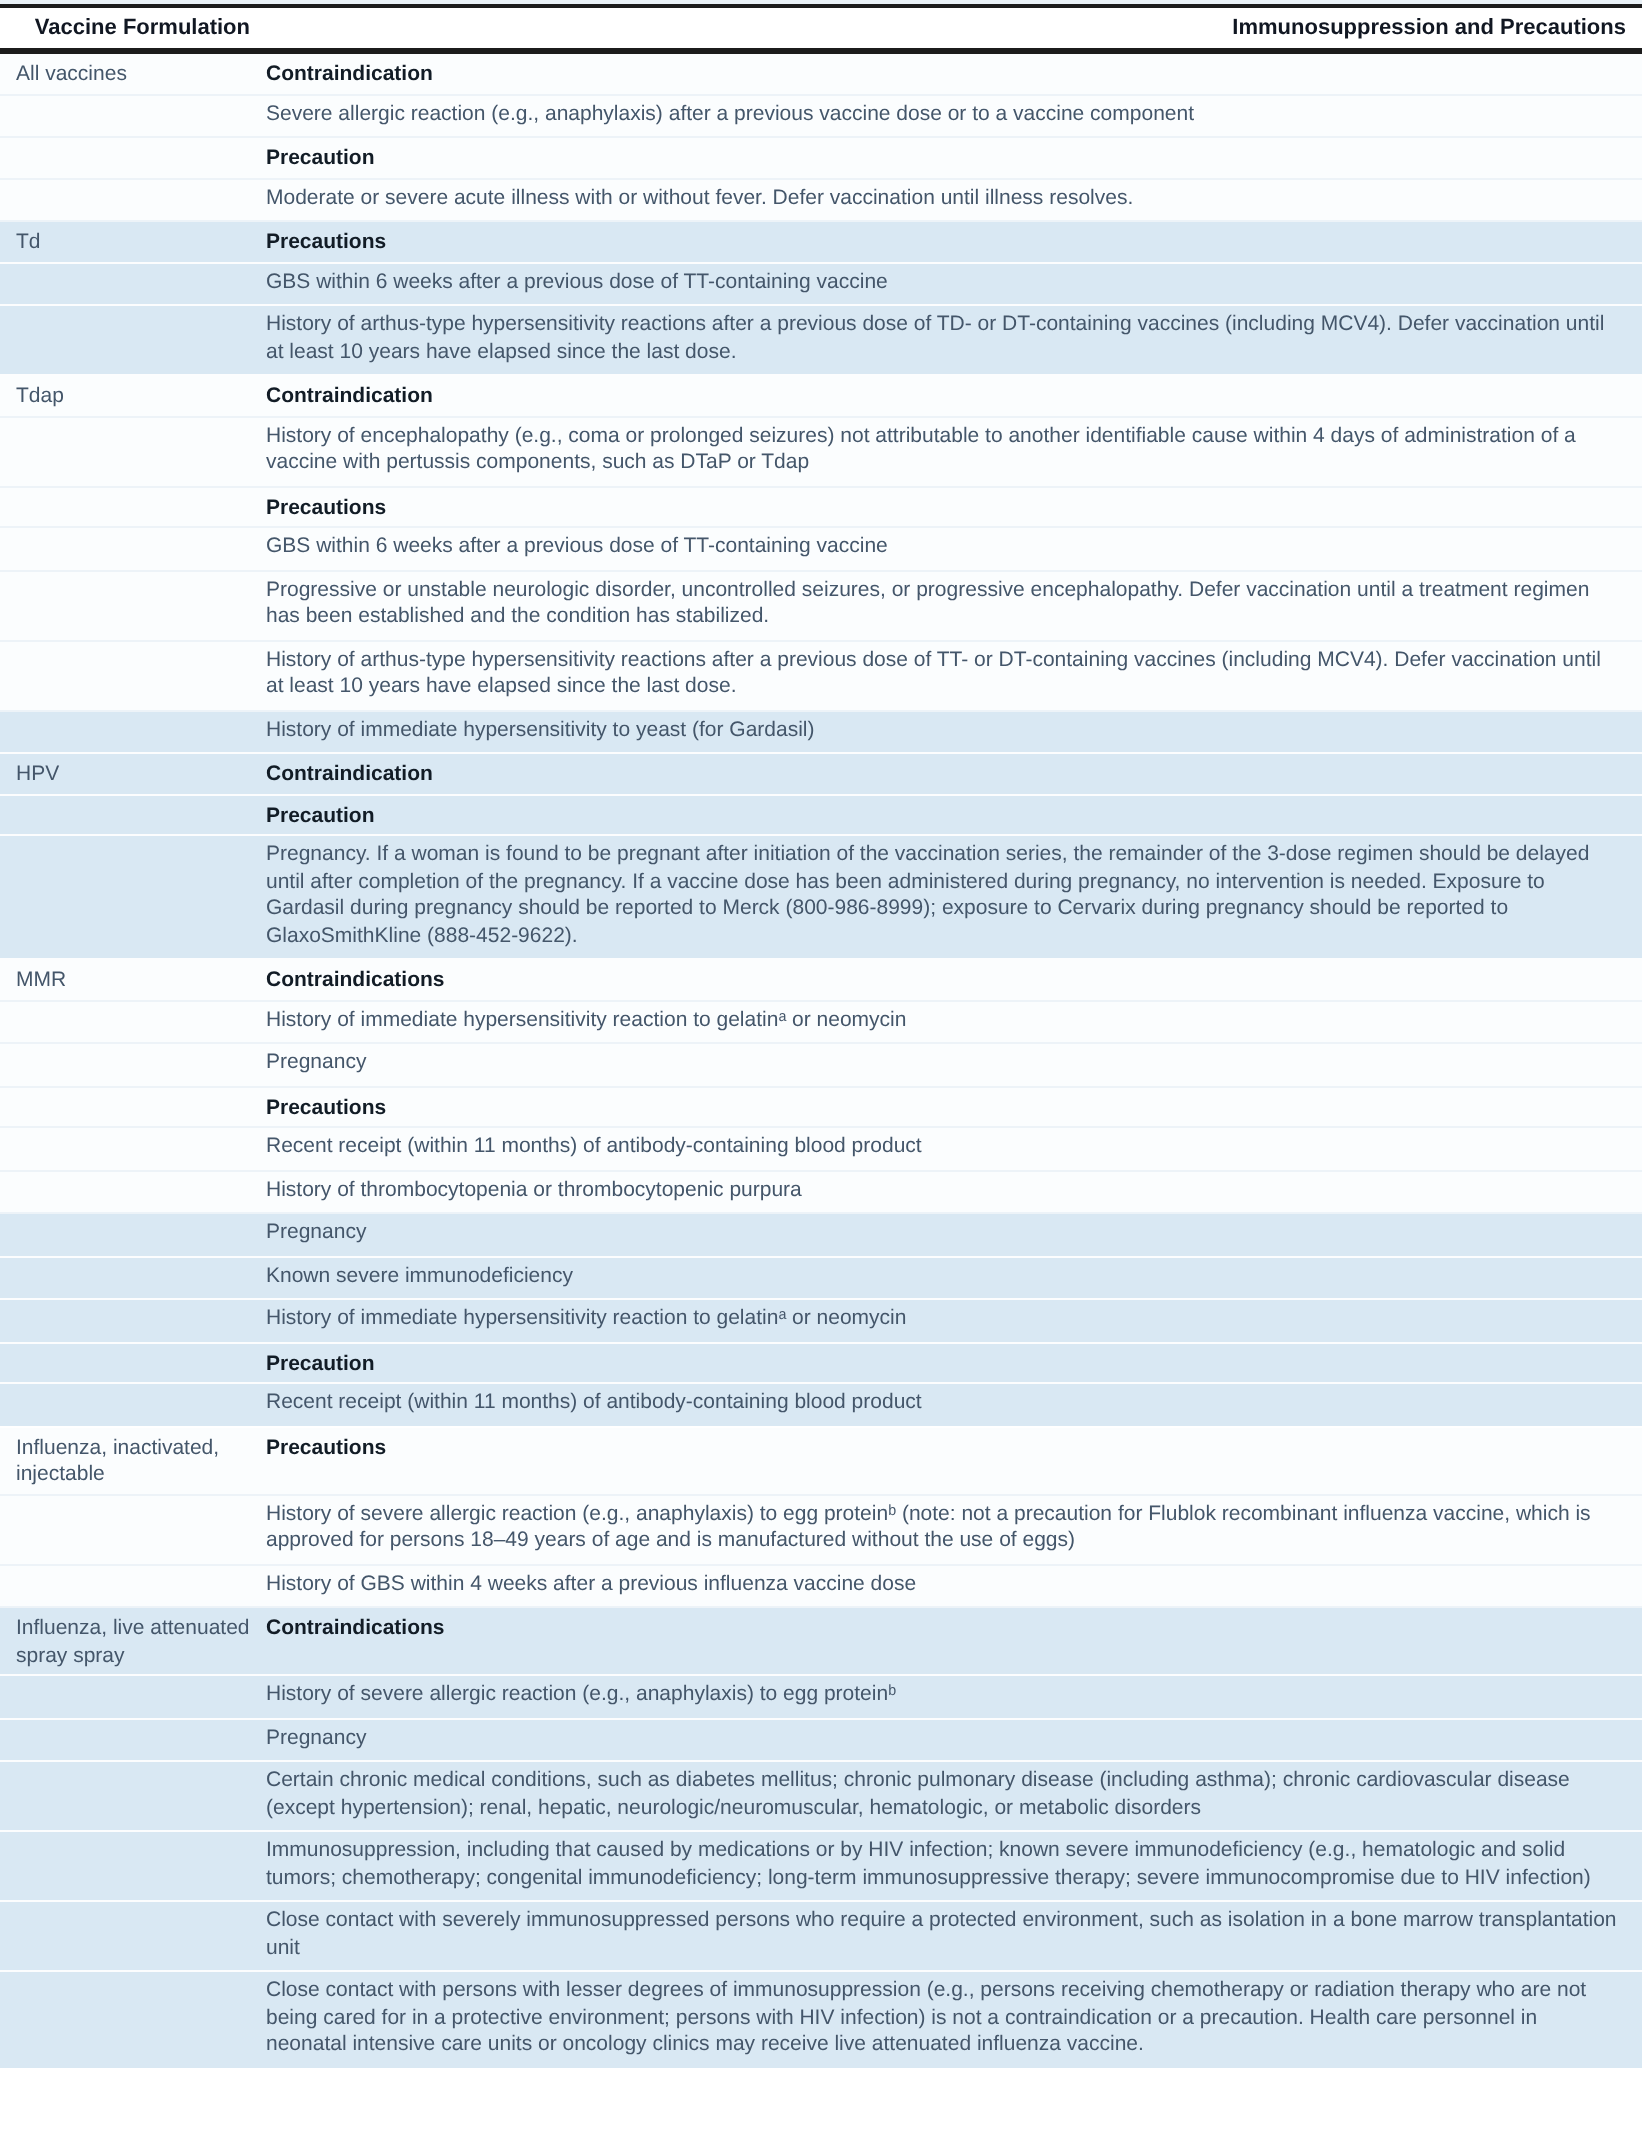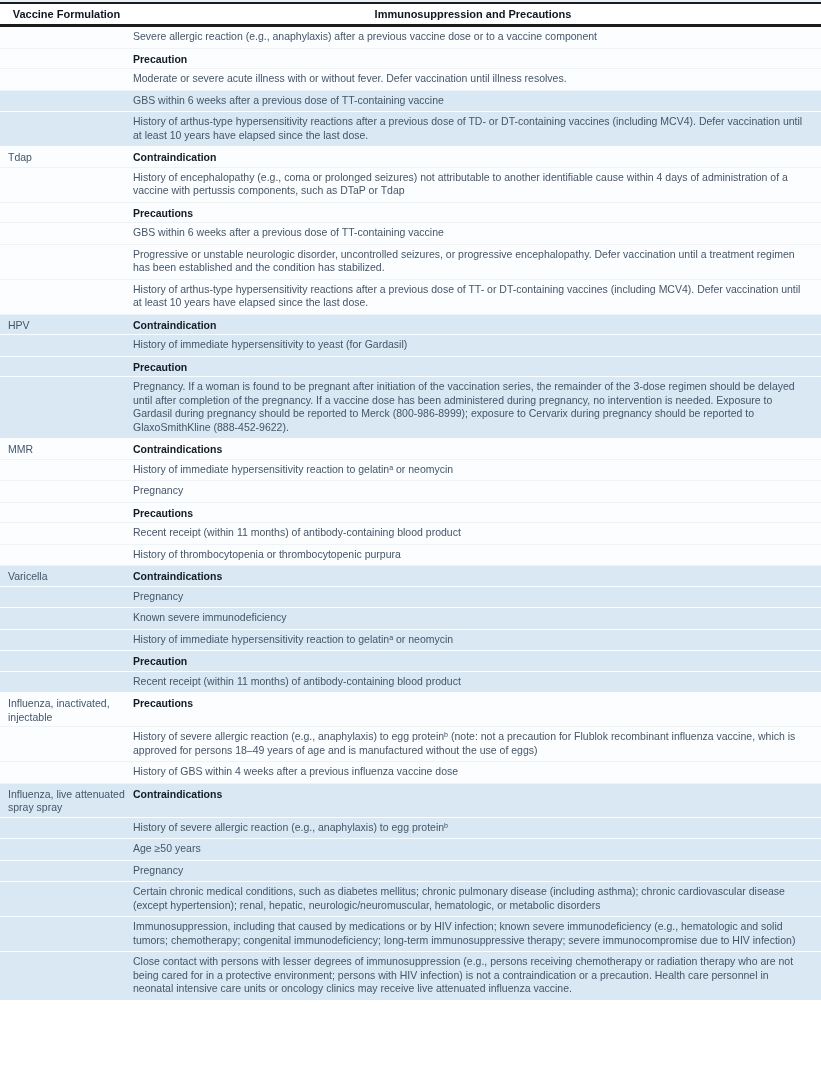--- a/index.html
+++ b/index.html
@@ -18,21 +18,21 @@
     background: #e9f1f7;
   }
   table.vaccine-table {
     width: 821px;
     border-collapse: collapse;
     table-layout: fixed;
     border-top: 2px solid #1c1c1c;
   }
   col.col-vaccine { width: 133px; }
   thead th {
-    text-align: center;
+    text-align: right;
     font-size: 11px;
     font-weight: bold;
     color: #111722;
     padding: 4px 8px 4px 8px;
     border-bottom: 3px solid #1c1c1c;
     background: #ffffff;
     vertical-align: top;
   }
   thead th.col2 { padding-left: 0; }
   td {
@@ -63,30 +63,38 @@
     <col class="col-details">
   </colgroup>
   <thead>
     <tr>
       <th class="col1">Vaccine Formulation</th>
       <th class="col2">Immunosuppression and Precautions</th>
     </tr>
   </thead>
   <tbody>
       <tr class="shade-white">
+        <td class="vaccine-cell">All vaccines</td>
+        <td class="detail-cell header">Contraindication</td>
+      </tr>
+      <tr class="shade-white">
         <td class="vaccine-cell"></td>
         <td class="detail-cell">Severe allergic reaction (e.g., anaphylaxis) after a previous vaccine dose or to a vaccine component</td>
       </tr>
       <tr class="shade-white">
         <td class="vaccine-cell"></td>
         <td class="detail-cell header">Precaution</td>
       </tr>
       <tr class="shade-white">
         <td class="vaccine-cell"></td>
         <td class="detail-cell">Moderate or severe acute illness with or without fever. Defer vaccination until illness resolves.</td>
+      </tr>
+      <tr class="shade-blue">
+        <td class="vaccine-cell">Td</td>
+        <td class="detail-cell header">Precautions</td>
       </tr>
       <tr class="shade-blue">
         <td class="vaccine-cell"></td>
         <td class="detail-cell">GBS within 6 weeks after a previous dose of TT-containing vaccine</td>
       </tr>
       <tr class="shade-blue">
         <td class="vaccine-cell"></td>
         <td class="detail-cell">History of arthus-type hypersensitivity reactions after a previous dose of TD- or DT-containing vaccines (including MCV4). Defer vaccination until at least 10 years have elapsed since the last dose.</td>
       </tr>
       <tr class="shade-white">
@@ -107,29 +115,29 @@
       </tr>
       <tr class="shade-white">
         <td class="vaccine-cell"></td>
         <td class="detail-cell">Progressive or unstable neurologic disorder, uncontrolled seizures, or progressive encephalopathy. Defer vaccination until a treatment regimen has been established and the condition has stabilized.</td>
       </tr>
       <tr class="shade-white">
         <td class="vaccine-cell"></td>
         <td class="detail-cell">History of arthus-type hypersensitivity reactions after a previous dose of TT- or DT-containing vaccines (including MCV4). Defer vaccination until at least 10 years have elapsed since the last dose.</td>
       </tr>
       <tr class="shade-blue">
+        <td class="vaccine-cell"></td>
+        <td class="detail-cell">History of immediate hypersensitivity to yeast (for Gardasil)</td>
+      </tr>
+      <tr class="shade-blue">
         <td class="vaccine-cell">HPV</td>
         <td class="detail-cell header">Contraindication</td>
       </tr>
       <tr class="shade-blue">
         <td class="vaccine-cell"></td>
-        <td class="detail-cell">History of immediate hypersensitivity to yeast (for Gardasil)</td>
-      </tr>
-      <tr class="shade-blue">
-        <td class="vaccine-cell"></td>
         <td class="detail-cell header">Precaution</td>
       </tr>
       <tr class="shade-blue">
         <td class="vaccine-cell"></td>
         <td class="detail-cell">Pregnancy. If a woman is found to be pregnant after initiation of the vaccination series, the remainder of the 3-dose regimen should be delayed until after completion of the pregnancy. If a vaccine dose has been administered during pregnancy, no intervention is needed. Exposure to Gardasil during pregnancy should be reported to Merck (800-986-8999); exposure to Cervarix during pregnancy should be reported to GlaxoSmithKline (888-452-9622).</td>
       </tr>
       <tr class="shade-white">
         <td class="vaccine-cell">MMR</td>
         <td class="detail-cell header">Contraindications</td>
       </tr>
@@ -147,24 +155,20 @@
       </tr>
       <tr class="shade-white">
         <td class="vaccine-cell"></td>
         <td class="detail-cell">Recent receipt (within 11 months) of antibody-containing blood product</td>
       </tr>
       <tr class="shade-white">
         <td class="vaccine-cell"></td>
         <td class="detail-cell">History of thrombocytopenia or thrombocytopenic purpura</td>
       </tr>
       <tr class="shade-blue">
-        <td class="vaccine-cell">Varicella</td>
-        <td class="detail-cell header">Contraindications</td>
-      </tr>
-      <tr class="shade-blue">
         <td class="vaccine-cell"></td>
         <td class="detail-cell">Pregnancy</td>
       </tr>
       <tr class="shade-blue">
         <td class="vaccine-cell"></td>
         <td class="detail-cell">Known severe immunodeficiency</td>
       </tr>
       <tr class="shade-blue">
         <td class="vaccine-cell"></td>
         <td class="detail-cell">History of immediate hypersensitivity reaction to gelatinᵃ or neomycin</td>
@@ -192,32 +196,32 @@
       <tr class="shade-blue">
         <td class="vaccine-cell">Influenza, live attenuated spray spray</td>
         <td class="detail-cell header">Contraindications</td>
       </tr>
       <tr class="shade-blue">
         <td class="vaccine-cell"></td>
         <td class="detail-cell">History of severe allergic reaction (e.g., anaphylaxis) to egg proteinᵇ</td>
       </tr>
       <tr class="shade-blue">
         <td class="vaccine-cell"></td>
-        <td class="detail-cell">Age ≥50 years</td>
-      </tr>
-      <tr class="shade-blue">
-        <td class="vaccine-cell"></td>
         <td class="detail-cell">Pregnancy</td>
       </tr>
       <tr class="shade-blue">
         <td class="vaccine-cell"></td>
         <td class="detail-cell">Certain chronic medical conditions, such as diabetes mellitus; chronic pulmonary disease (including asthma); chronic cardiovascular disease (except hypertension); renal, hepatic, neurologic/neuromuscular, hematologic, or metabolic disorders</td>
       </tr>
       <tr class="shade-blue">
         <td class="vaccine-cell"></td>
         <td class="detail-cell">Immunosuppression, including that caused by medications or by HIV infection; known severe immunodeficiency (e.g., hematologic and solid tumors; chemotherapy; congenital immunodeficiency; long-term immunosuppressive therapy; severe immunocompromise due to HIV infection)</td>
+      </tr>
+      <tr class="shade-blue">
+        <td class="vaccine-cell"></td>
+        <td class="detail-cell">Close contact with severely immunosuppressed persons who require a protected environment, such as isolation in a bone marrow transplantation unit</td>
       </tr>
       <tr class="shade-blue">
         <td class="vaccine-cell"></td>
         <td class="detail-cell">Close contact with persons with lesser degrees of immunosuppression (e.g., persons receiving chemotherapy or radiation therapy who are not being cared for in a protective environment; persons with HIV infection) is not a contraindication or a precaution. Health care personnel in neonatal intensive care units or oncology clinics may receive live attenuated influenza vaccine.</td>
       </tr>
     </tbody>
 </table>
 
 </body></html>

